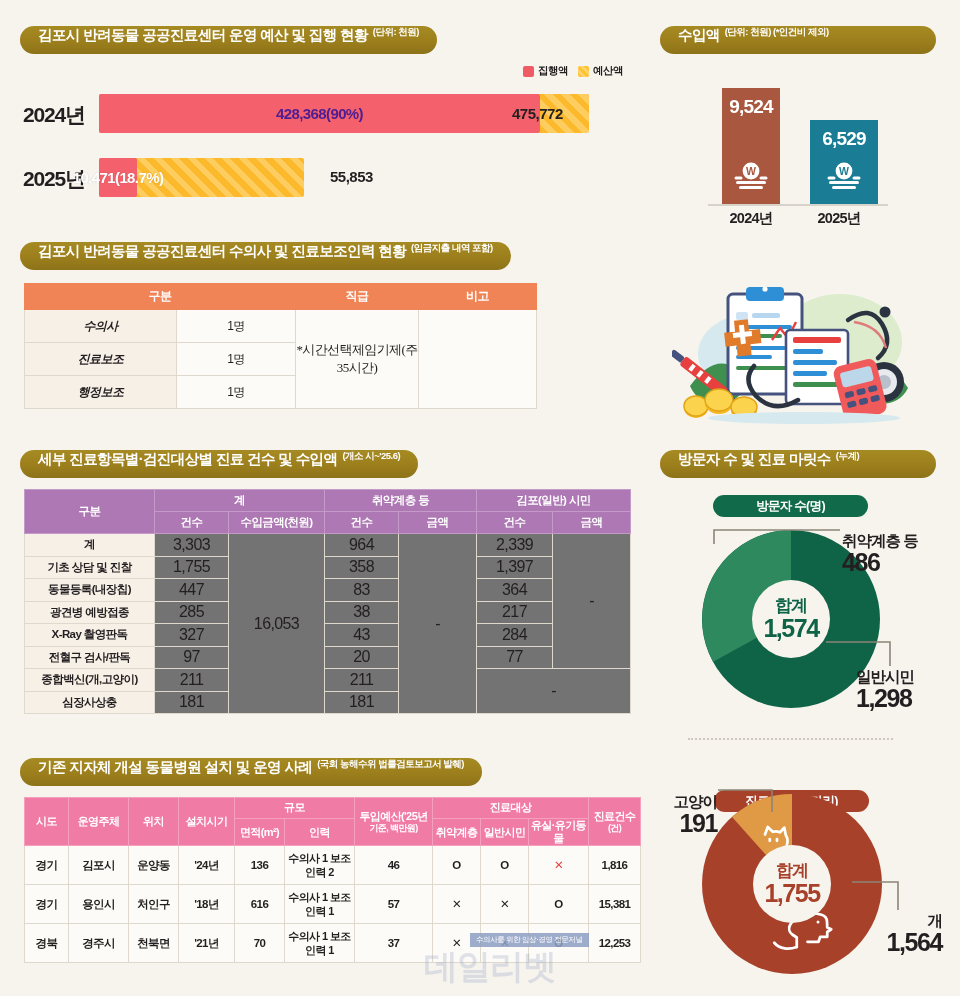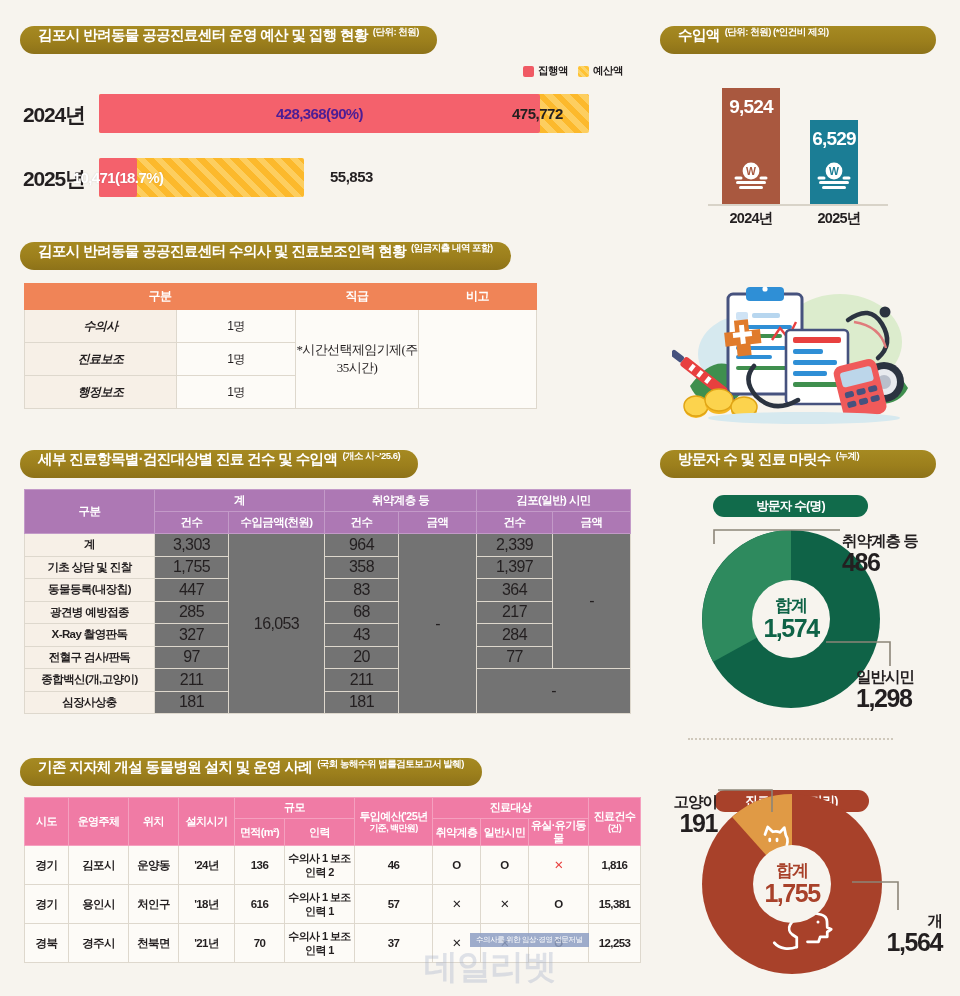--- a/index.html
+++ b/index.html
@@ -168,21 +168,21 @@
     <svg class="coin" width="38" height="30" viewBox="0 0 38 30">
       <circle cx="19" cy="9" r="8.4" fill="#fff"></circle>
       <text x="19" y="13.2" font-size="10.5" font-weight="bold" fill="#a9583f" text-anchor="middle" font-family="Liberation Sans, sans-serif">W</text>
       <rect x="4" y="19" width="30" height="3" rx="1.5" fill="#fff"></rect>
       <rect x="7" y="24" width="24" height="3" rx="1.5" fill="#fff"></rect>
       <rect x="2.5" y="14.5" width="8" height="3" rx="1.5" fill="#fff"></rect>
       <rect x="27.5" y="14.5" width="8" height="3" rx="1.5" fill="#fff"></rect>
     </svg>
   </div>
 
-  <div class="vbar" style="left:810px; top:120px; width:48px; height:84px; background:#1b7d95;">
+  <div class="vbar" style="left:810px; top:120px; width:68px; height:84px; background:#1b7d95;">
     <span class="val">6,529</span>
     <svg class="coin" width="38" height="30" viewBox="0 0 38 30">
       <circle cx="19" cy="9" r="8.4" fill="#fff"></circle>
       <text x="19" y="13.2" font-size="10.5" font-weight="bold" fill="#1b7d95" text-anchor="middle" font-family="Liberation Sans, sans-serif">W</text>
       <rect x="4" y="19" width="30" height="3" rx="1.5" fill="#fff"></rect>
       <rect x="7" y="24" width="24" height="3" rx="1.5" fill="#fff"></rect>
       <rect x="2.5" y="14.5" width="8" height="3" rx="1.5" fill="#fff"></rect>
       <rect x="27.5" y="14.5" width="8" height="3" rx="1.5" fill="#fff"></rect>
     </svg>
   </div>
@@ -339,21 +339,21 @@
       </tr>
       <tr>
         <td class="rowhd">동물등록(내장칩)</td>
         <td>447</td>
         <td>83</td>
         <td>364</td>
       </tr>
       <tr>
         <td class="rowhd">광견병 예방접종</td>
         <td>285</td>
-        <td>68</td>
+        <td>38</td>
         <td>217</td>
       </tr>
       <tr>
         <td class="rowhd">X-Ray 촬영판독</td>
         <td>327</td>
         <td>43</td>
         <td>284</td>
       </tr>
       <tr>
         <td class="rowhd">전혈구 검사/판독</td>

